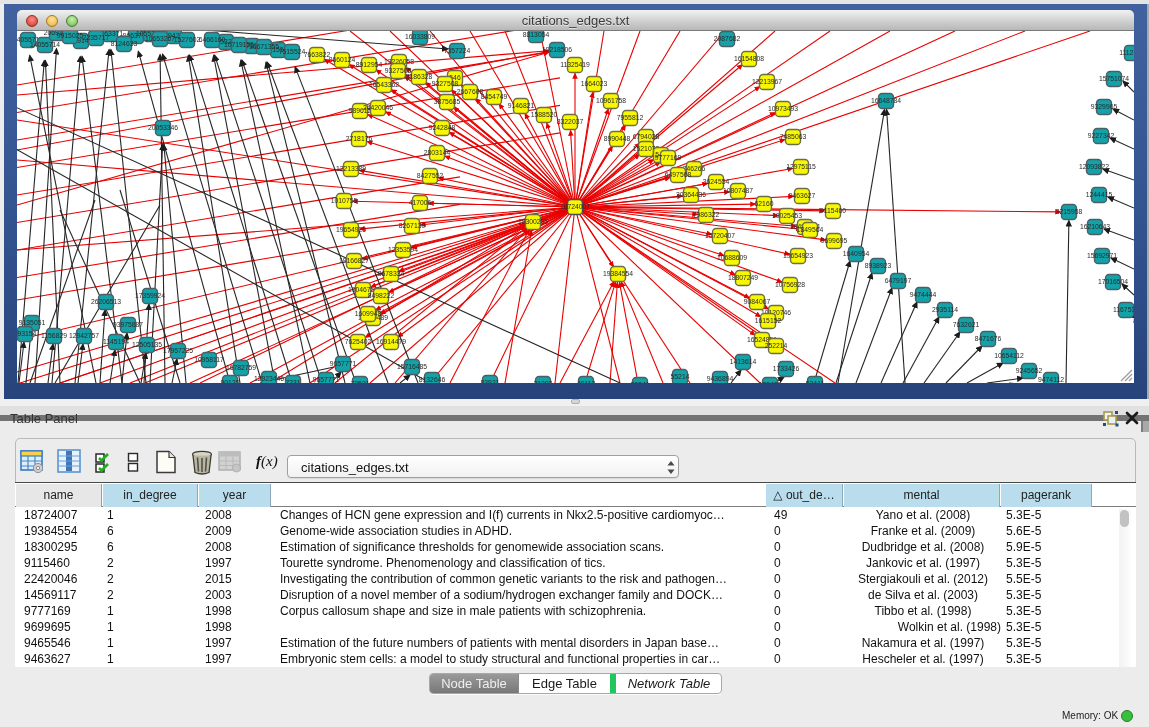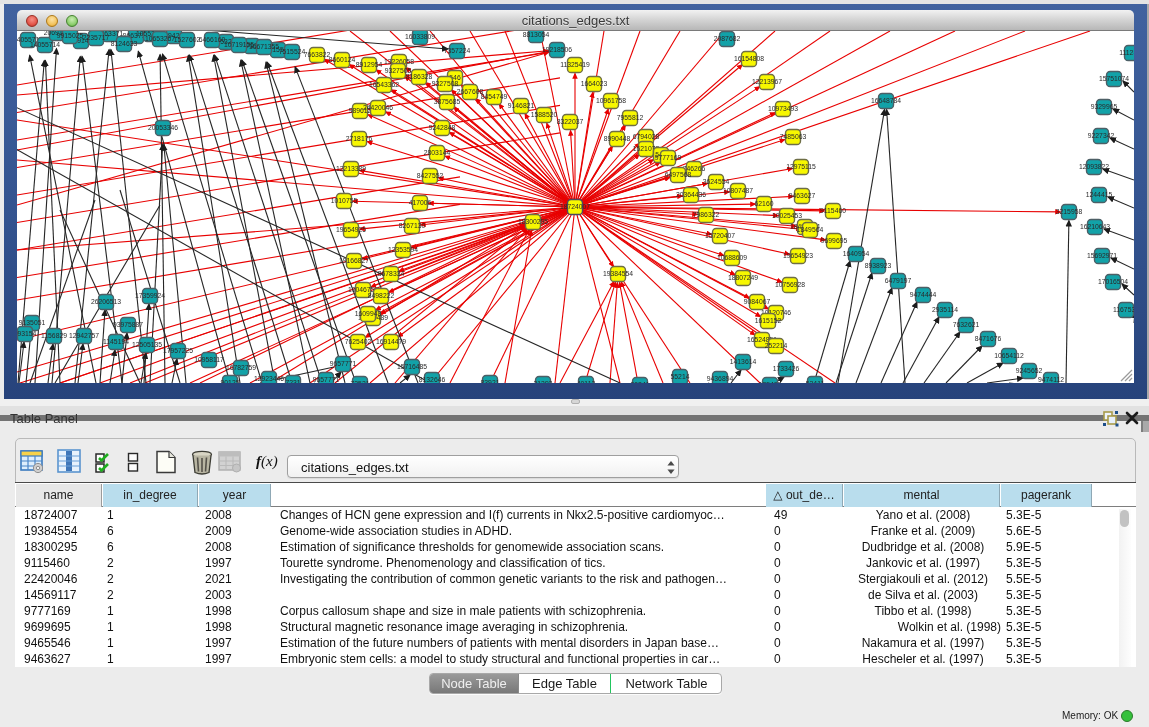--- a/index.html
+++ b/index.html
@@ -34,21 +34,21 @@
 
 #seg { position:absolute; left:429px; top:673px; width:293px; height:21px;
   border:1px solid #a8a8a8; border-radius:4px; background:#fff; font-size:13px;
   line-height:19px; text-align:center; color:#1a1a1a;
   box-shadow:0 1px 0 rgba(255,255,255,.8); }
 #seg .s1 { position:absolute; left:0; top:0; width:89px; height:19px;
   background:linear-gradient(180deg,#9a9a9a,#787878); color:#efefef;
   border-radius:3px 0 0 3px; border-right:1px solid #8a8a8a; }
 #seg .s2 { position:absolute; left:90px; top:0; width:89px; height:19px; }
 #seg .s3 { position:absolute; left:180px; top:0; width:112px; height:19px;
-  border-left:1px solid #22c55e; }
+  border-left:6px solid #22c55e;font-style:italic; }
 </style></head>
 <body>
 
 <div class="abs" style="left:1141px;top:0;width:8px;height:727px;background:#a9a9a9"></div>
 <div class="abs" style="left:1141px;top:0;width:2px;height:727px;background:#7d7d7d"></div>
 
 <div class="abs" style="left:0;top:0;width:1149px;height:4px;background:#e4e4e4"></div>
 
 <div id="frame"></div>
 <div id="win">
@@ -1007,48 +1007,48 @@
       <span style="left:107px">2</span>
       <span style="left:205px">1997</span>
       <span style="left:280px">Tourette syndrome. Phenomenology and classification of tics.</span>
       <span style="left:774px">0</span>
       <span class="ctr" style="left:845px;width:156px;text-align:center">Jankovic et al. (1997)</span>
       <span style="left:1006px">5.3E-5</span>
     </div>
 <div class="row" style="top:65px">
       <span style="left:24px">22420046</span>
       <span style="left:107px">2</span>
-      <span style="left:205px">2021</span>
+      <span style="left:205px">2015</span>
       <span style="left:280px">Investigating the contribution of common genetic variants to the risk and pathogen…</span>
       <span style="left:774px">0</span>
       <span class="ctr" style="left:845px;width:156px;text-align:center">Stergiakouli et al. (2012)</span>
       <span style="left:1006px">5.5E-5</span>
     </div>
 <div class="row" style="top:81px">
       <span style="left:24px">14569117</span>
       <span style="left:107px">2</span>
       <span style="left:205px">2003</span>
+      <span style="left:280px">Disruption of a novel member of a sodium/hydrogen exchanger family and DOCK…</span>
       <span style="left:774px">0</span>
       <span class="ctr" style="left:845px;width:156px;text-align:center">de Silva et al. (2003)</span>
       <span style="left:1006px">5.3E-5</span>
     </div>
 <div class="row" style="top:97px">
       <span style="left:24px">9777169</span>
       <span style="left:107px">1</span>
       <span style="left:205px">1998</span>
       <span style="left:280px">Corpus callosum shape and size in male patients with schizophrenia.</span>
       <span style="left:774px">0</span>
       <span class="ctr" style="left:845px;width:156px;text-align:center">Tibbo et al. (1998)</span>
       <span style="left:1006px">5.3E-5</span>
     </div>
 <div class="row" style="top:113px">
       <span style="left:24px">9699695</span>
       <span style="left:107px">1</span>
       <span style="left:205px">1998</span>
-      <span style="left:280px">Structural magnetic resonance image averaging in schizophrenia.</span>
       <span style="left:774px">0</span>
       <span class="ctr" style="left:845px;width:156px;text-align:right">Wolkin et al. (1998)</span>
       <span style="left:1006px">5.3E-5</span>
     </div>
 <div class="row" style="top:129px">
       <span style="left:24px">9465546</span>
       <span style="left:107px">1</span>
       <span style="left:205px">1997</span>
       <span style="left:280px">Estimation of the future numbers of patients with mental disorders in Japan base…</span>
       <span style="left:774px">0</span>

